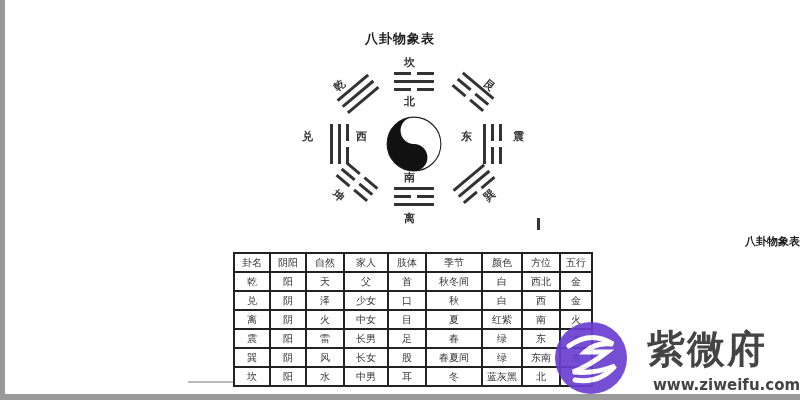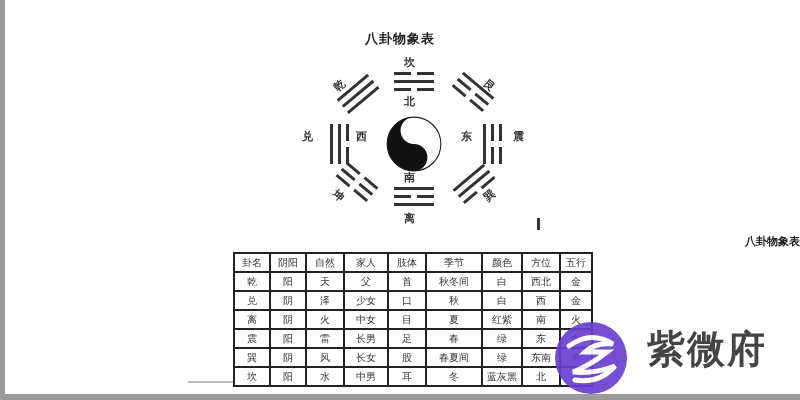--- a/index.html
+++ b/index.html
@@ -190,13 +190,14 @@
 
 <div class="under-line"></div>
 
 <div class="watermark">
   <div class="wm-logo">
     <svg viewBox="0 0 72 72" width="72" height="72">
       <path d="M14 24 Q36 8 58 22 Q40 20 30 30 L52 30 Q34 44 18 50 Q40 52 60 44 Q44 62 20 58" fill="none" stroke="#fff" stroke-width="5" stroke-linecap="round"></path>
     </svg>
   </div>
   <div class="wm-text">紫微府</div>
+  <div class="wm-url">www.ziweifu.com</div>
 </div>
 
 </body></html>

